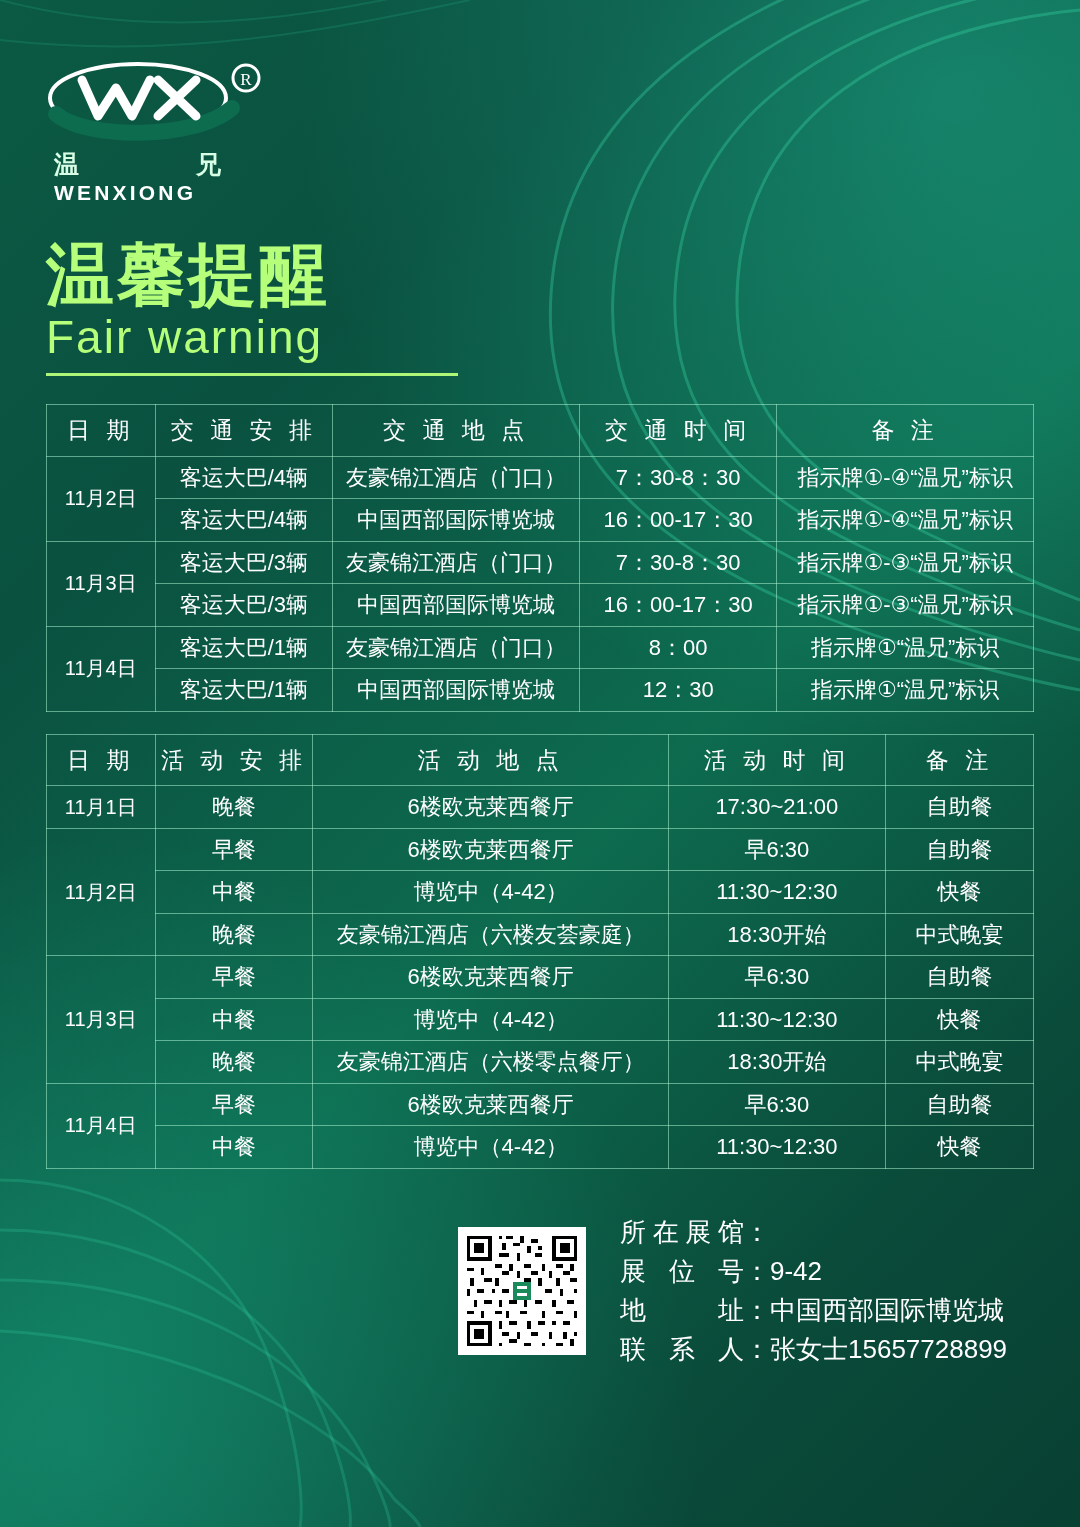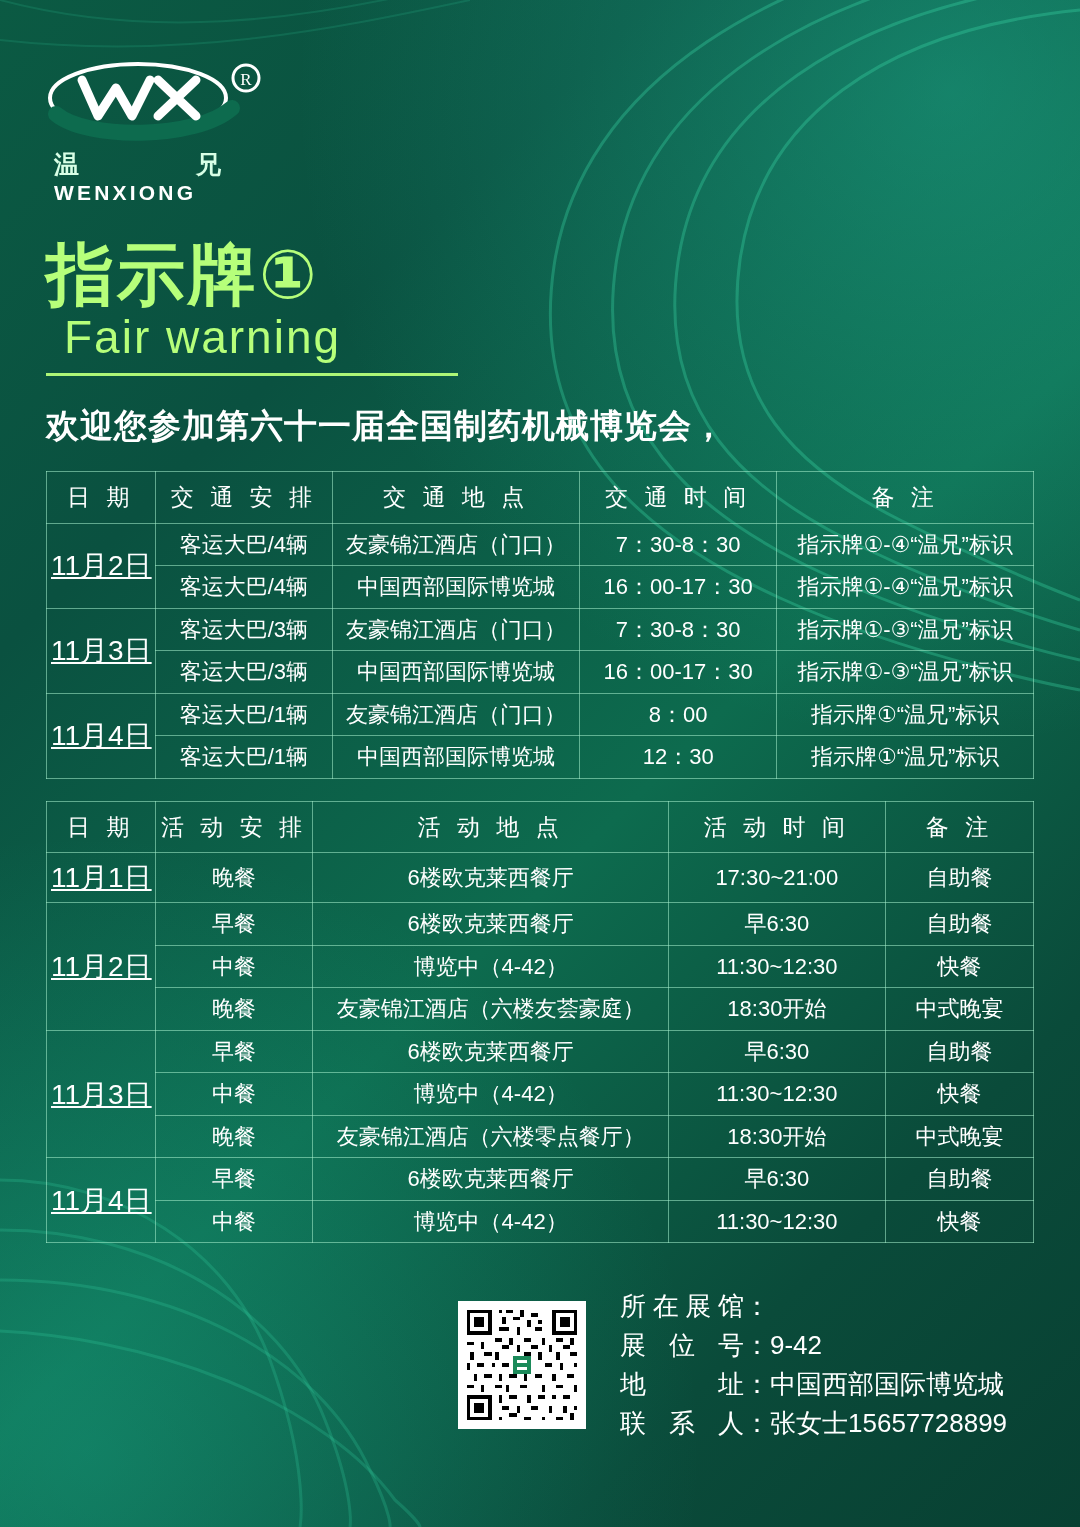--- a/index.html
+++ b/index.html
@@ -40,21 +40,21 @@
 
   
   .title-cn {
     margin: 34px 0 0 0;
     font-size: 68px; font-weight: 700;
     color: #b6ff7a;
     letter-spacing: 3px;
     line-height: 1.05;
   }
   .title-en {
-    margin: 2px 0 0 18px;
+    margin: 2px 0 0 0;
     font-size: 46px; font-weight: 400;
     color: #b6ff7a;
     letter-spacing: 2px;
     line-height: 1.1;
   }
   .title-rule {
     width: 412px; height: 3px; background: #b6ff7a;
     margin: 10px 0 0 0; opacity: .95;
   }
 
@@ -81,21 +81,21 @@
     padding: 7px 4px;
     font-size: 22px;
     line-height: 1.25;
     white-space: nowrap;
   }
   table th {
     font-size: 23px;
     letter-spacing: 5px;
     padding: 11px 4px;
   }
-  .t1 td.date, .t2 td.date { font-size: 28px; text-decoration: underline; }
+  .t1 td.date, .t2 td.date { font-size: 20px; }
   .t2 td { font-size: 22px; text-align: center; }
   .t2 th { font-size: 23px; }
 
   
   .footer {
     display: flex;
     align-items: center;
     gap: 34px;
     margin-top: 44px;
     padding-left: 412px;
@@ -156,26 +156,25 @@
         <text x="200" y="29" font-size="17" fill="#ffffff" text-anchor="middle" font-family="Liberation Serif, serif">R</text>
       </svg>
     </div>
     <div class="logo-sub-cn">
       <span>温</span>
       <span>兄</span>
     </div>
     <div class="logo-sub-en">WENXIONG</div>
   </div>
 
-  <h1 class="title-cn">指示牌①</h1>
+  <h1 class="title-cn">温馨提醒</h1>
   <h2 class="title-en">Fair warning</h2>
   <div class="title-rule"></div>
 
   <div class="intro">
-    <p>欢迎您参加第六十一届全国制药机械博览会，</p>
   </div>
 
   <table class="t1">
     <colgroup>
       <col style="width:11%">
         <col style="width:18%">
         <col style="width:25%">
         <col style="width:20%">
         <col style="width:26%">
     </colgroup>

